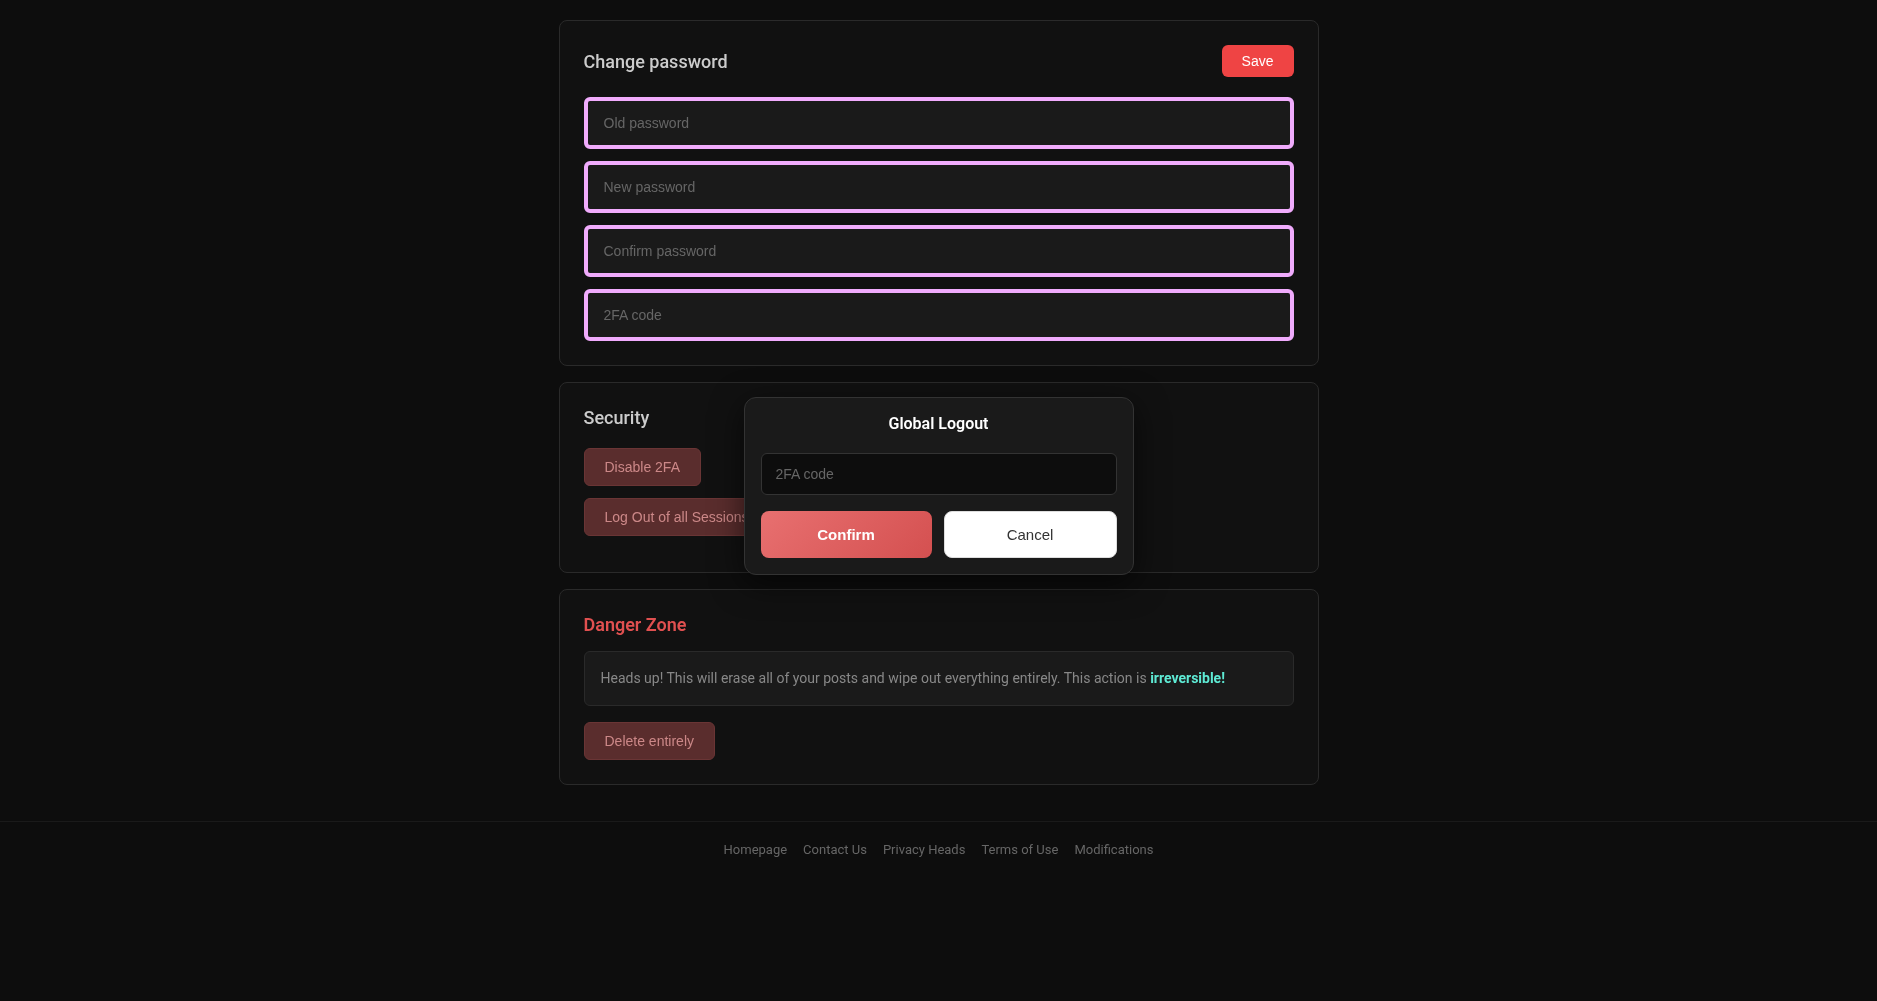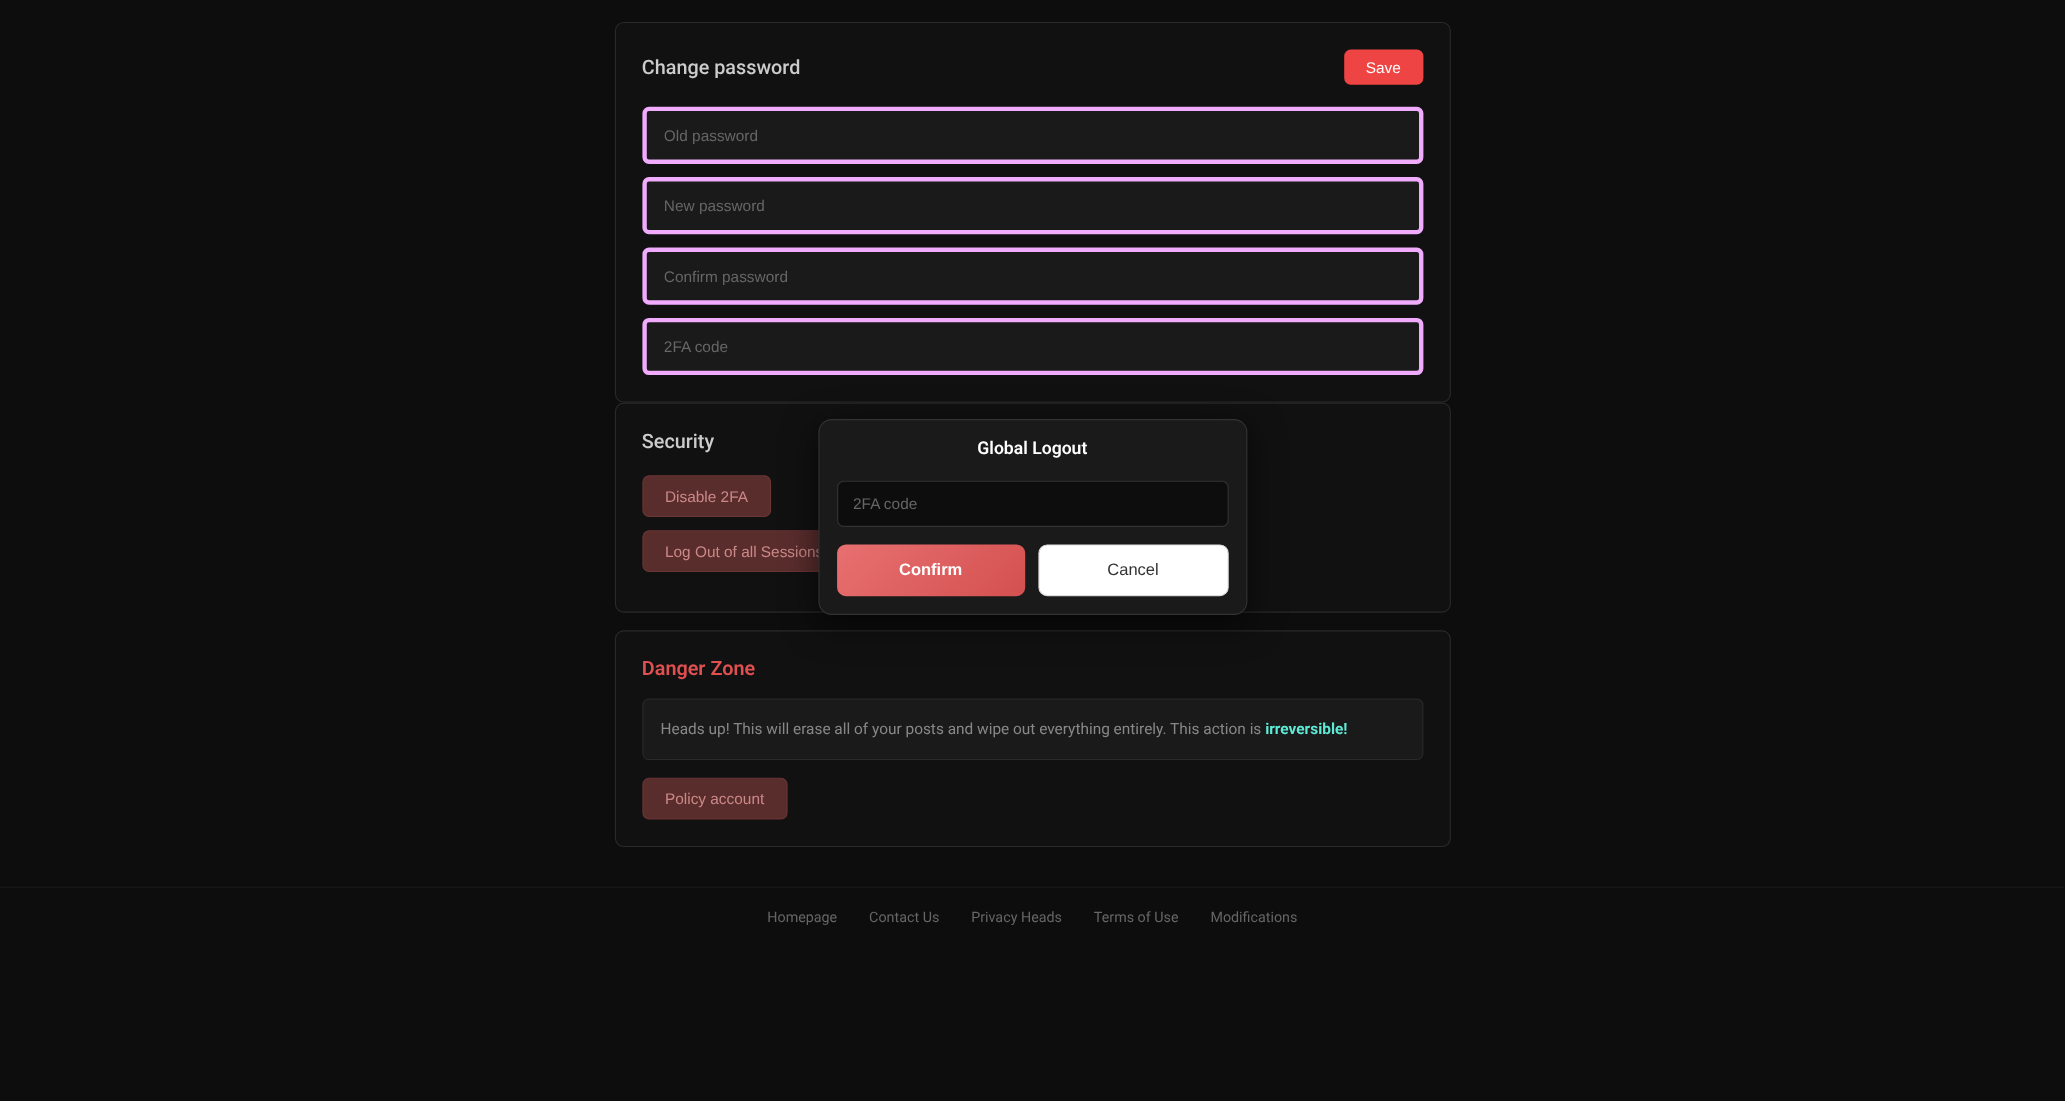--- a/index.html
+++ b/index.html
@@ -25,20 +25,21 @@
       margin: 0 auto;
       padding-top: 20px;
     }
 
     
     .section-card {
       background-color: #111111;
       border: 1px solid #2a2a2a;
       border-radius: 8px;
       padding: 24px;
+      margin-bottom: 16px;
     }
 
     .section-header {
       display: flex;
       justify-content: space-between;
       align-items: center;
       margin-bottom: 20px;
     }
 
     .section-title {
@@ -224,21 +225,21 @@
       font-weight: 500;
     }
 
     
     .footer {
       width: 100%;
       border-top: 1px solid #1a1a1a;
       padding: 20px 0;
       display: flex;
       justify-content: center;
-      gap: 29px;
+      gap: 16px;
       margin-top: 20px;
     }
 
     .footer-link {
       color: #666666;
       font-size: 13px;
       text-decoration: none;
       cursor: pointer;
     }
 
@@ -281,21 +282,21 @@
     </div>
   </div>
 
   <div class="danger-section">
     <div class="danger-title">Danger Zone</div>
     <div class="danger-warning-box">
       <span class="danger-warning-text">
         <span>Heads up! This will erase all of your posts and wipe out everything entirely. This action is </span><strong>irreversible!</strong>
       </span>
     </div>
-    <button class="delete-button">Policy account</button>
+    <button class="delete-button">Delete entirely</button>
   </div>
 
 </div>
 
 <div class="footer">
   <a class="footer-link">Homepage</a>
   <a class="footer-link">Contact Us</a>
   <a class="footer-link">Privacy Heads</a>
   <a class="footer-link">Terms of Use</a>
   <a class="footer-link">Modifications</a>

